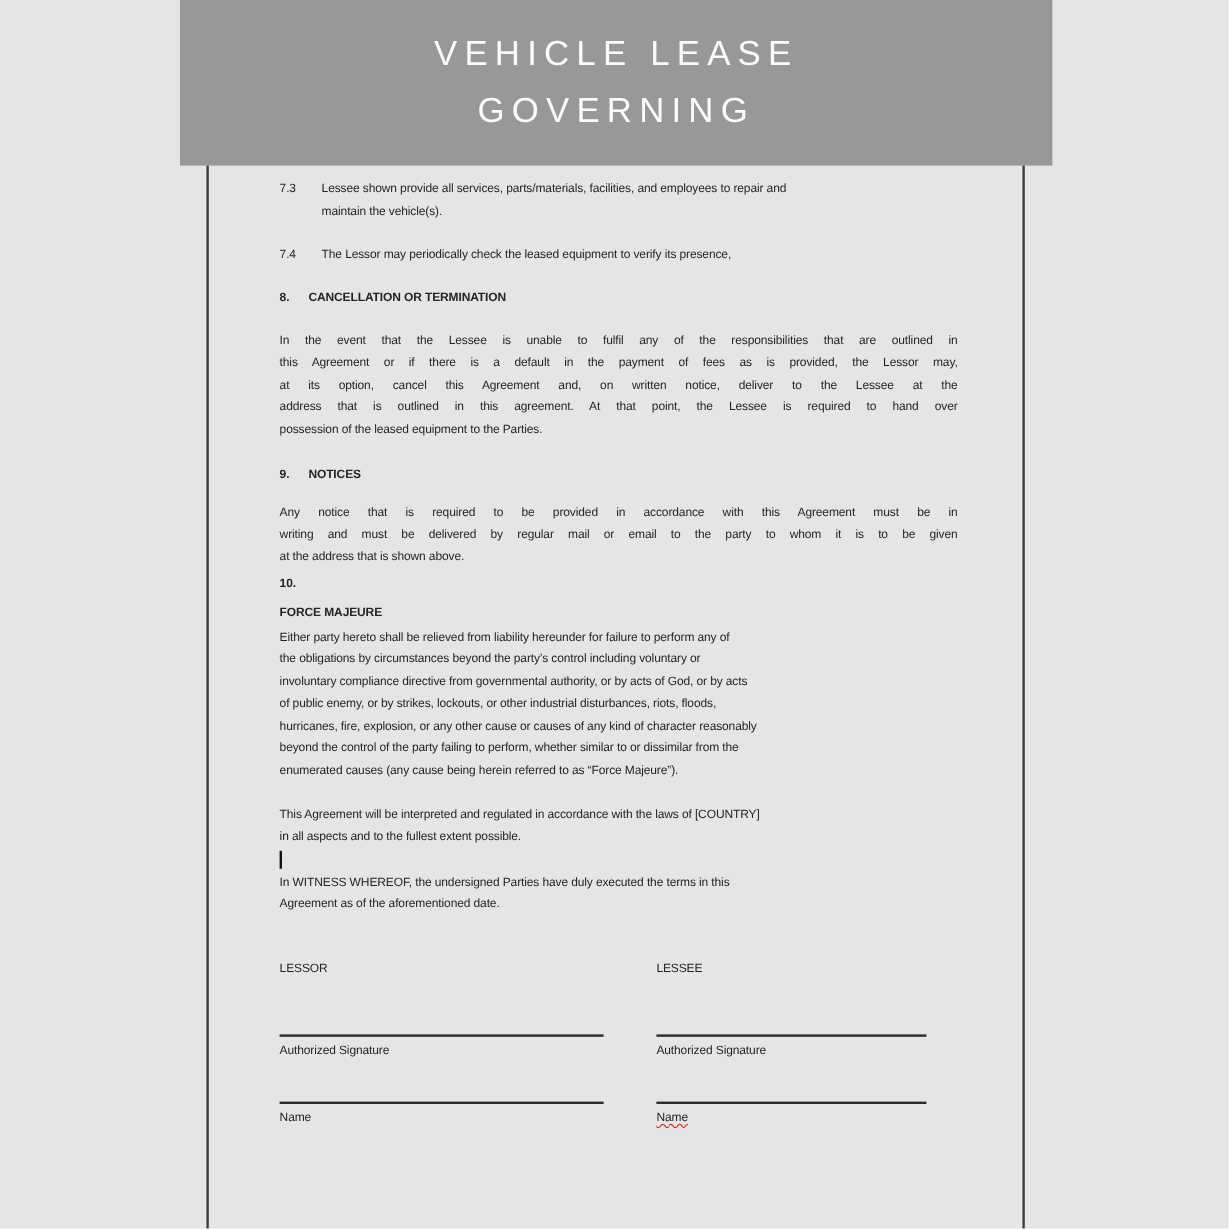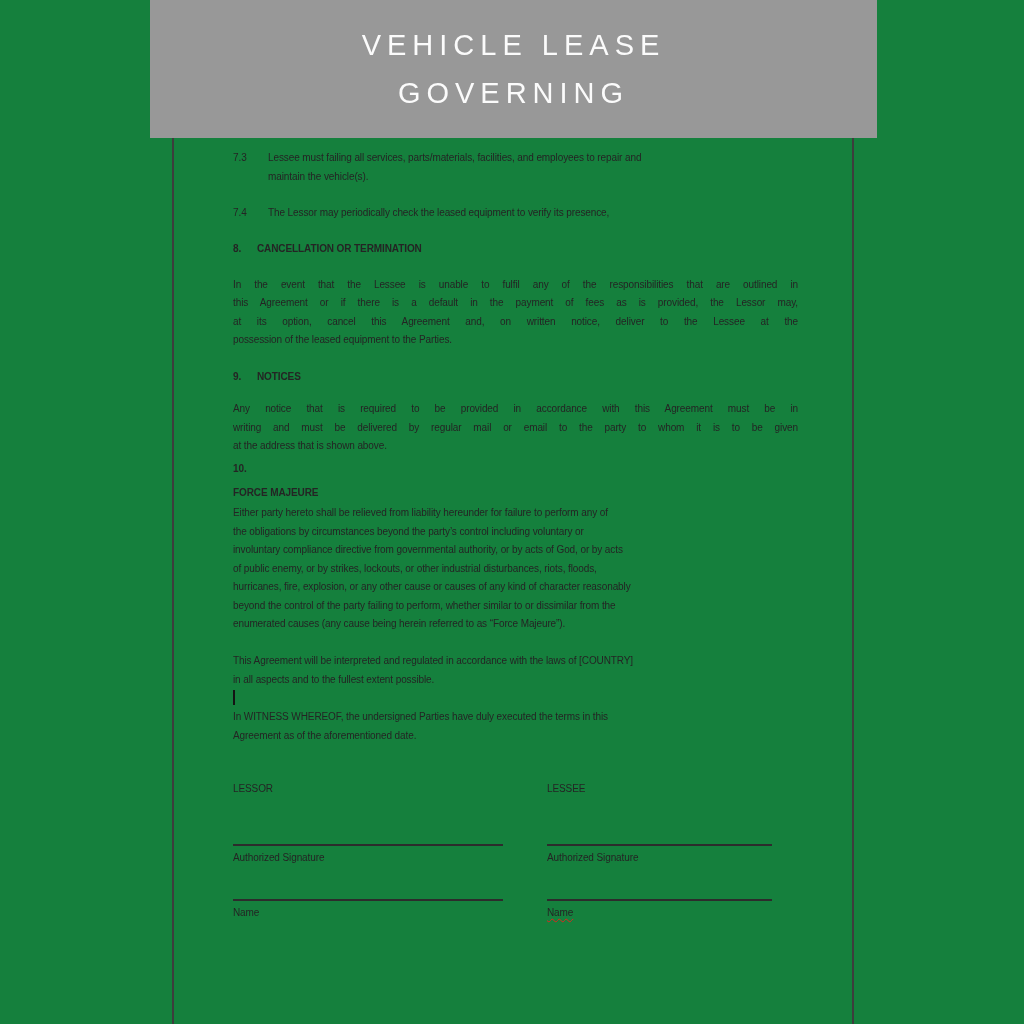--- a/index.html
+++ b/index.html
@@ -1,18 +1,18 @@
 <!DOCTYPE html>
 <html><head>
 <meta charset="utf-8">
 <style>
   html,body { margin:0; padding:0; background:#ffffff; }
   .canvas {
     position:relative; width:1024px; height:1024px; overflow:hidden;
-    background:#15803d; font-family:"Liberation Sans", sans-serif; color:#242424;
+    background:#e5e5e5; font-family:"Liberation Sans", sans-serif; color:#242424;
   }
   
   .banner {
     position:absolute; left:150px; top:0; width:727px; height:138px;
     background:#989898; display:flex; flex-direction:column;
     align-items:center; justify-content:center;
   }
   .banner .t-line {
     color:#fbfbfb; font-weight:300; font-size:29px; letter-spacing:6px;
     line-height:48px; white-space:nowrap;
@@ -74,40 +74,41 @@
   </div>
 
   <div class="pb left"></div>
   <div class="pb right"></div>
 
   <div class="content">
 
     <div class="item mt-73">
       <div class="item-num">7.3</div>
       <div class="item-body para">
-          <div class="tl">Lessee must failing all services, parts/materials, facilities, and employees to repair and</div>
+          <div class="tl">Lessee shown provide all services, parts/materials, facilities, and employees to repair and</div>
           <div class="tl">maintain the vehicle(s).</div>
         </div>
     </div>
 
     <div class="item mt-74">
       <div class="item-num">7.4</div>
       <div class="item-body para just">
           <div class="tl">The Lessor may periodically check the leased equipment to verify its presence,</div>
         </div>
     </div>
 
     <div class="sec-head mt-h8">
       <div class="sec-num">8.</div>
       <div>CANCELLATION OR TERMINATION</div>
     </div>
     <div class="para just mt-p8">
         <div class="tl">In the event that the Lessee is unable to fulfil any of the responsibilities that are outlined in</div>
         <div class="tl">this Agreement or if there is a default in the payment of fees as is provided, the Lessor may,</div>
         <div class="tl">at its option, cancel this Agreement and, on written notice, deliver to the Lessee at the</div>
+        <div class="tl">address that is outlined in this agreement. At that point, the Lessee is required to hand over</div>
         <div class="tl">possession of the leased equipment to the Parties.</div>
       </div>
 
     <div class="sec-head mt-h9">
       <div class="sec-num">9.</div>
       <div>NOTICES</div>
     </div>
     <div class="para just mt-p9">
         <div class="tl">Any notice that is required to be provided in accordance with this Agreement must be in</div>
         <div class="tl">writing and must be delivered by regular mail or email to the party to whom it is to be given</div>

